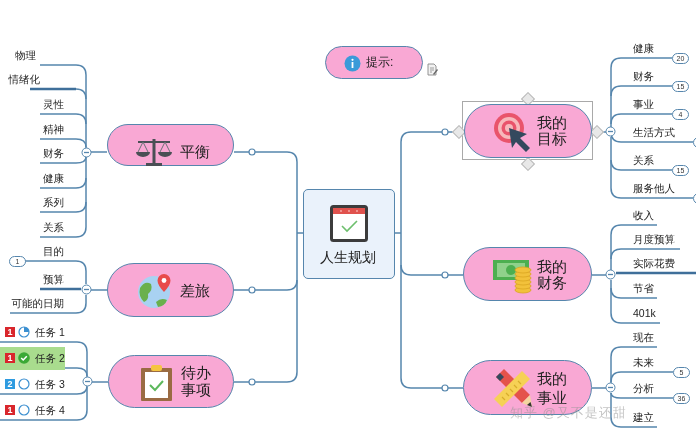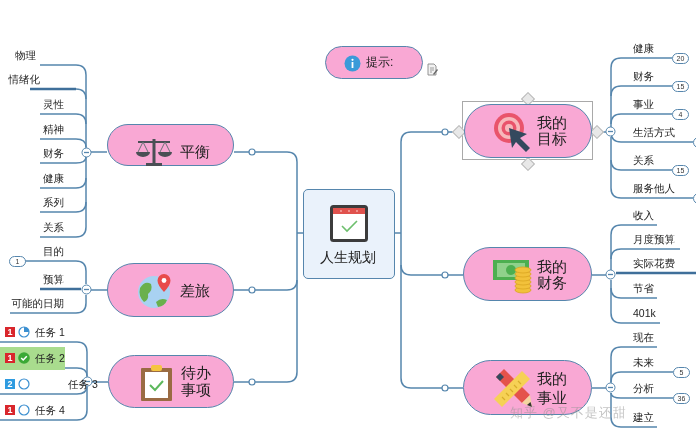--- a/index.html
+++ b/index.html
@@ -221,21 +221,21 @@
 <svg class="abs" style="left:18px;top:352px;width:12px;height:12px" viewBox="0 0 12 12">
     <circle cx="6" cy="6" r="5.8" fill="#3aa935"></circle>
     <path d="M3.2,6 L5.2,8 L8.8,4.2" fill="none" stroke="#fff" stroke-width="1.5"></path>
   </svg>
 <span class="lbl" style="left:35px;top:351px;">任务 2</span>
 
 <div class="prio" style="left:5px;top:379px;background:#2e9be0;">2</div>
 <svg class="abs" style="left:18px;top:378px;width:12px;height:12px" viewBox="0 0 12 12">
     <circle cx="6" cy="6" r="5" fill="#fff" stroke="#3b8fd0" stroke-width="1.2"></circle>
   </svg>
-<span class="lbl" style="left:35px;top:377px;margin-left:33px;">任务 3</span>
+<span class="lbl" style="left:35px;top:377px;">任务 3</span>
 
 <div class="prio" style="left:5px;top:405px;background:#d9262c;">1</div>
 <svg class="abs" style="left:18px;top:404px;width:12px;height:12px" viewBox="0 0 12 12">
     <circle cx="6" cy="6" r="5" fill="#fff" stroke="#3b8fd0" stroke-width="1.2"></circle>
   </svg>
 <span class="lbl" style="left:35px;top:403px;">任务 4</span>
 
 <div class="sel" style="left:462px;top:101px;width:131px;height:59px;"></div>
 <div class="handle" style="left:523px;top:94px;"></div>
 <div class="handle" style="left:523px;top:159px;"></div>

